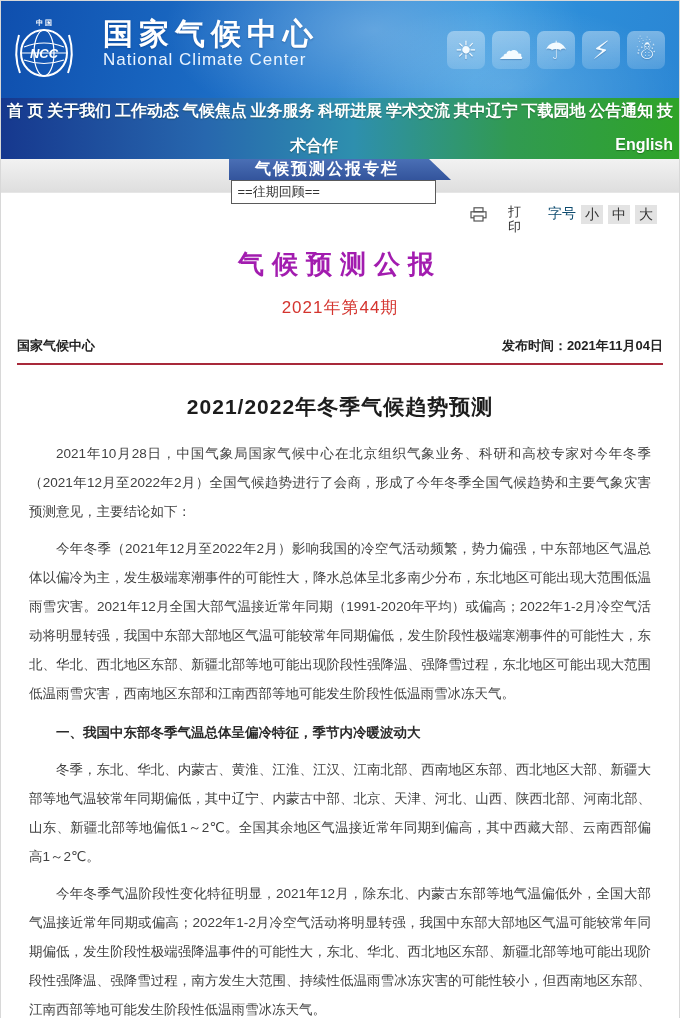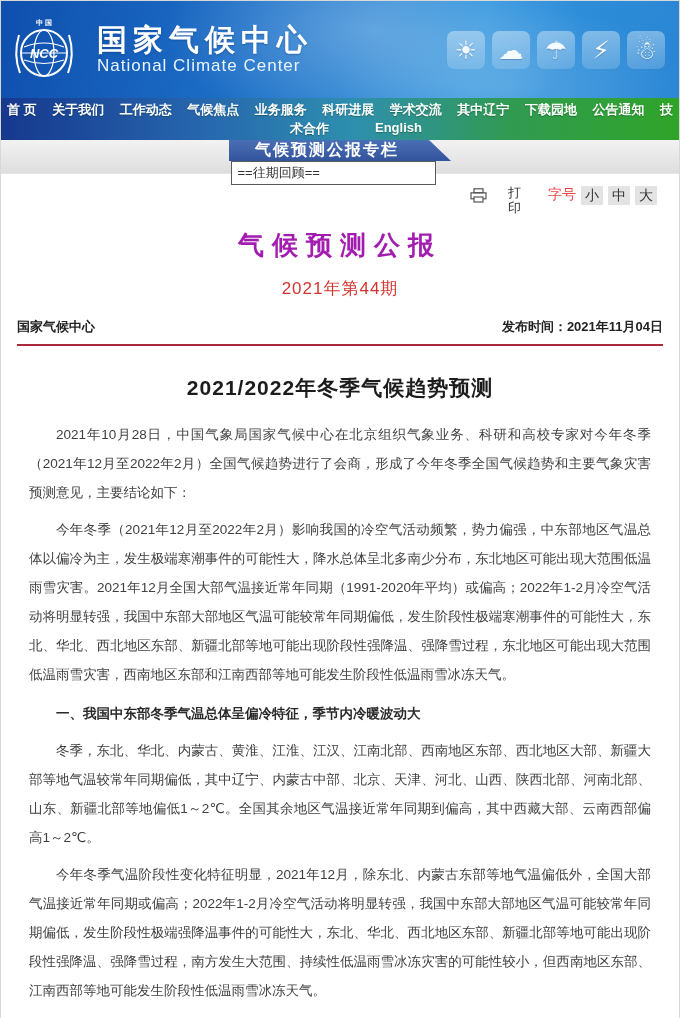--- a/index.html
+++ b/index.html
@@ -19,21 +19,21 @@
   
   .banner {
     height:97px;
     background:
       radial-gradient(ellipse 300px 150px at 55% 30%, rgba(255,255,255,0.28), rgba(255,255,255,0) 70%),
       radial-gradient(ellipse 250px 120px at 75% 90%, rgba(255,255,255,0.18), rgba(255,255,255,0) 70%),
       linear-gradient(100deg, #0f4fae 0%, #1c6ec6 35%, #2f93dd 70%, #2a86d4 100%);
     display:flex; align-items:center; justify-content:space-between;
     padding:0 14px 0 10px;
   }
-  .brand { display:flex; align-items:center; gap:20px; }
+  .brand { display:flex; gap:26px; }
   .emblem {
     width:66px; height:66px; position:relative; flex:0 0 auto;
   }
   .emblem svg { width:100%; height:100%; display:block; }
   .brand-text .cn {
     color:#fff; font-size:30px; font-weight:bold; letter-spacing:6px;
     text-shadow:0 1px 2px rgba(0,40,100,.35); line-height:1.1;
   }
   .brand-text .en {
     color:#eaf4ff; font-size:17px; letter-spacing:1px; line-height:1.2;
@@ -46,24 +46,24 @@
     text-shadow:0 1px 1px rgba(0,50,110,.3);
   }
 
   
   .nav {
     background:linear-gradient(90deg,#16388e 0%,#2767ae 30%,#2e8fae 52%,#319a52 75%,#2fa428 100%);
     color:#fff; padding:3px 6px 2px 6px;
   }
   .nav-row1 { display:flex; justify-content:space-between; align-items:center; }
   .nav a {
-    color:#fff; text-decoration:none; font-weight:bold; font-size:13px;
+    color:#fff; text-decoration:none; font-weight:bold; font-size:16px;
     white-space:nowrap; text-shadow:0 1px 1px rgba(0,40,0,.35);
   }
-  .nav-row2 { padding-left:283px; display:flex; gap:46px; margin-top:1px; }
+  .nav-row2 { padding-left:283px; display:flex; gap:46px; margin-top:14px;justify-content:space-between; }
 
   
   .section-bar {
     height:34px; background:linear-gradient(180deg,#f2f2f2,#dedede);
     display:flex; align-items:center; justify-content:space-between;
     border-bottom:1px solid #e6e6e6;
     flex-direction:column;
   }
   .column-flag {
     height:34px; width:222px;
@@ -80,21 +80,21 @@
 
   
   .toolbar {
     display:flex; justify-content:flex-end; align-items:flex-start;
     gap:10px; padding:12px 22px 0 0; min-height:40px; background:#fff;
   }
   .print-btn { display:flex; gap:21px; align-items:flex-start; cursor:pointer; }
   .print-glyph { width:17px; height:15px; margin-top:2px; }
   .print-label { width:16px; font-size:13px; color:#333; line-height:1.15; word-break:break-all; }
   .fs-group { display:flex; align-items:center; gap:5px; margin-left:14px; }
-  .fs-label { font-size:14px; color:#ef4444; }
+  .fs-label { font-size:14px; color:#0c4a6e; }
   .fs-btn {
     background:#e3e3e3; border:none; font-size:14px; color:#333;
     padding:1px 4px; cursor:pointer; line-height:1.2;
   }
 
   
   .bulletin { padding:4px 16px 0 16px; background:#fff; }
   .bulletin-title {
     text-align:center; color:#a21caf; font-size:26px; font-weight:bold;
     letter-spacing:8px; margin-top:8px;

